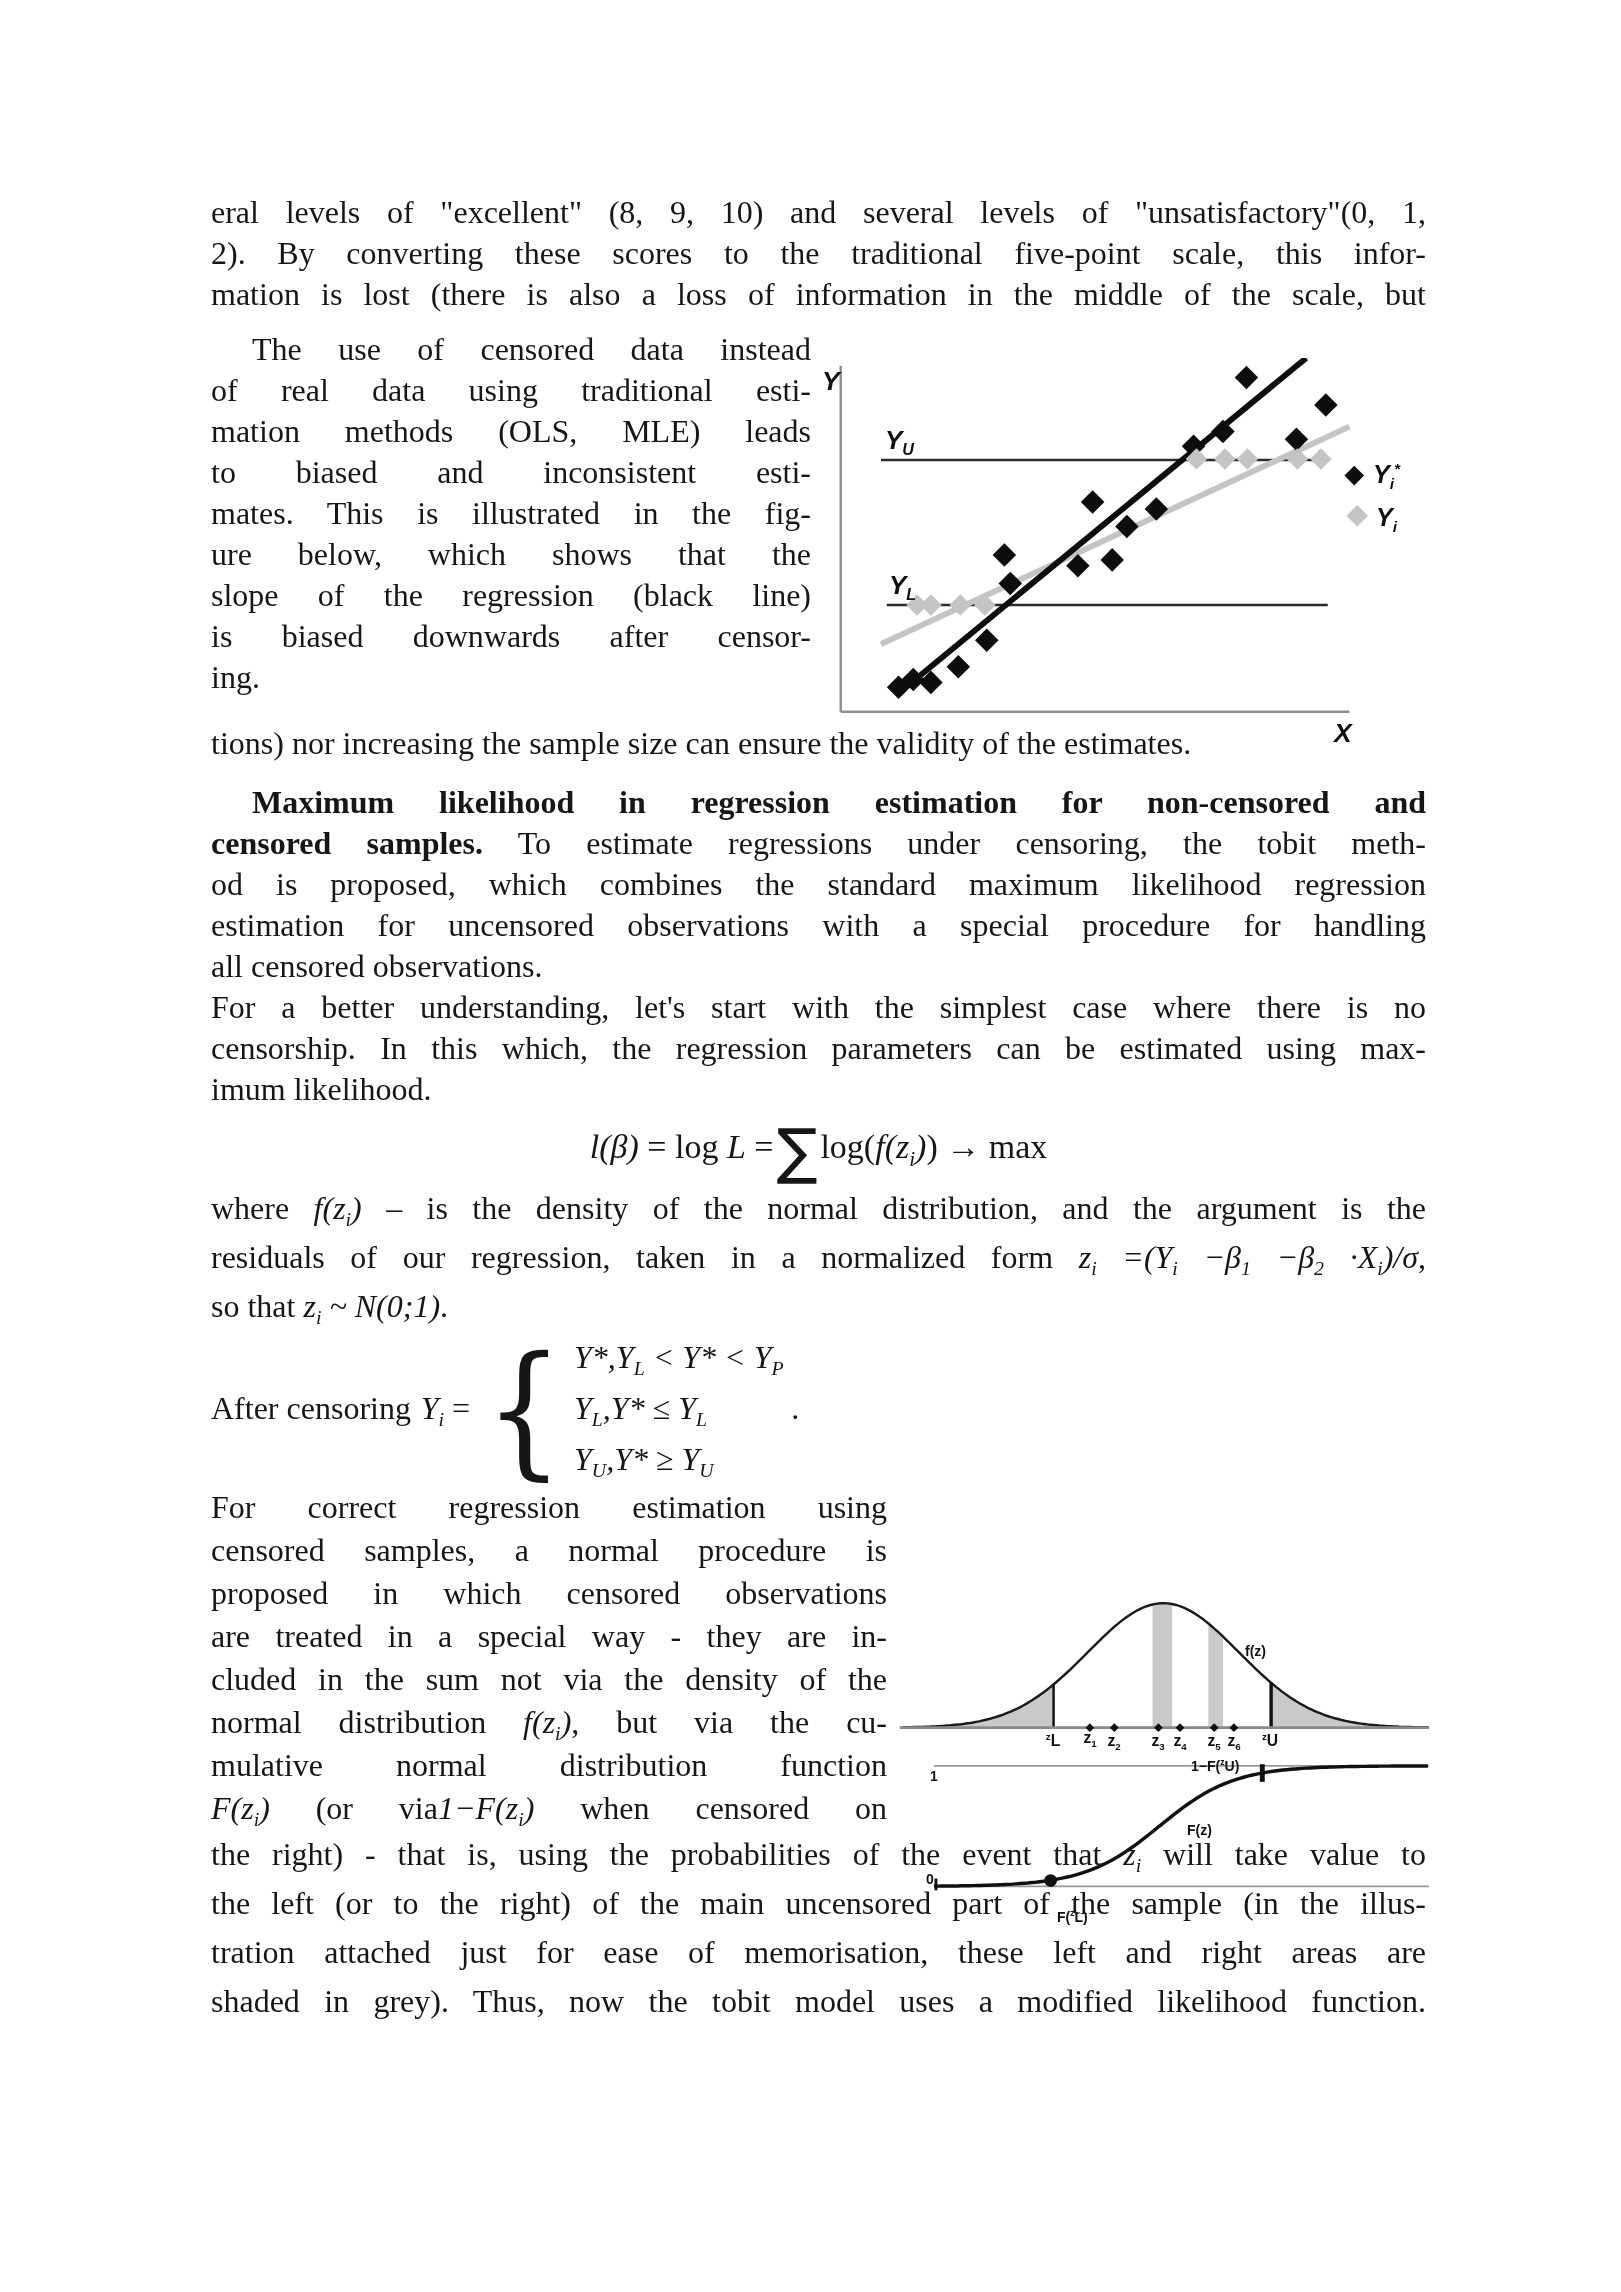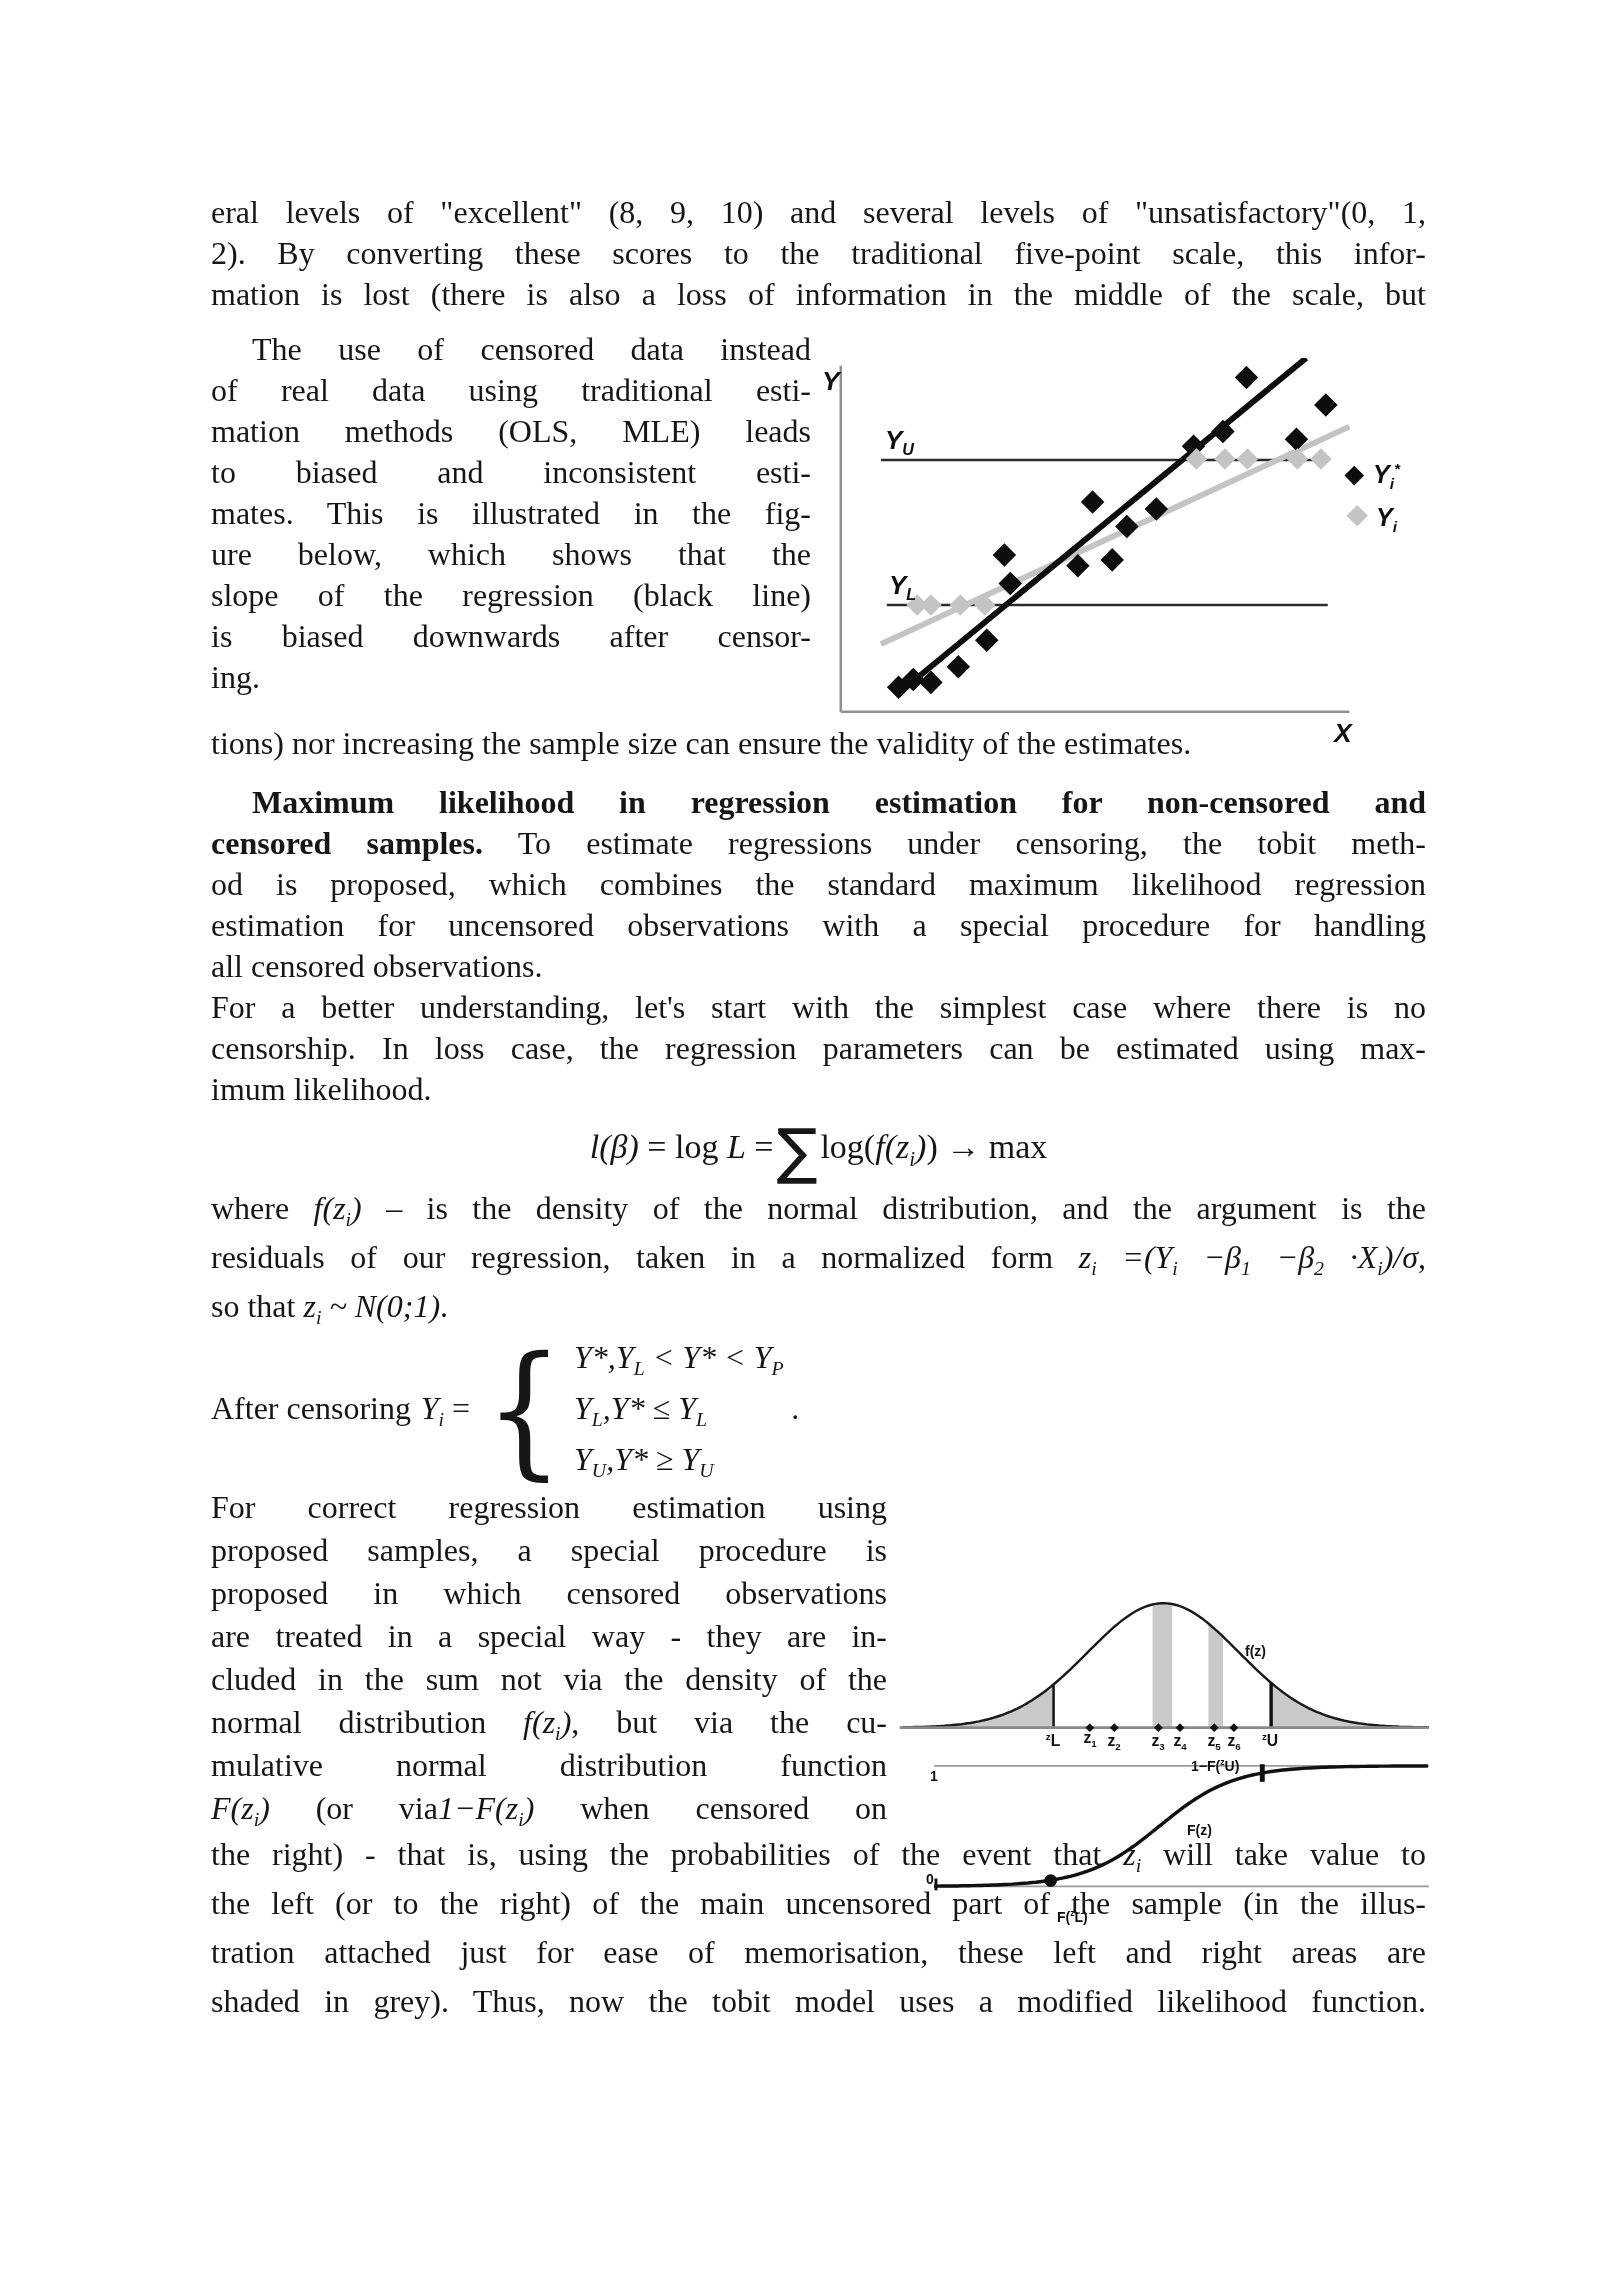--- a/index.html
+++ b/index.html
@@ -65,21 +65,21 @@
       </div>
     <div class="para lh42" style="margin-top:17.6px">
         <div class="ln j ind"><b>Maximum likelihood in regression estimation for non-censored and</b></div>
         <div class="ln j"><b>censored samples.</b> To estimate regressions under censoring, the tobit meth-</div>
         <div class="ln j">od is proposed, which combines the standard maximum likelihood regression</div>
         <div class="ln j">estimation for uncensored observations with a special procedure for handling</div>
         <div class="ln l">all censored observations.</div>
       </div>
     <div class="para lh42">
         <div class="ln j">For a better understanding, let's start with the simplest case where there is no</div>
-        <div class="ln j">censorship. In loss case, the regression parameters can be estimated using max-</div>
+        <div class="ln j">censorship. In this which, the regression parameters can be estimated using max-</div>
         <div class="ln l">imum likelihood.</div>
       </div>
     <div class="formula">
       <span><i class="m">l(β)</i> = log <i class="m">L</i> = </span>
       <span class="sigma">∑</span>
       <span>log(<i class="m">f(z<sub>i</sub>)</i>) → max</span>
     </div>
     <div class="para lh50">
         <div class="ln j">where <i class="m">f(z<sub>i</sub>)</i> – is the density of the normal distribution, and the argument is the</div>
         <div class="ln j">residuals of our regression, taken in a normalized form <i class="m">z<sub>i</sub> =(Y<sub>i</sub> −β<sub>1</sub> −β<sub>2</sub> ·X<sub>i</sub>)/σ</i>,</div>
@@ -91,21 +91,21 @@
       <span class="brace">{</span>
       <span class="case-rows">
           <div class="cr"><i class="m">Y*,Y<sub>L</sub> &lt; Y* &lt; Y<sub>P</sub></i></div>
           <div class="cr"><i class="m">Y<sub>L</sub>,Y* ≤ Y<sub>L</sub></i></div>
           <div class="cr"><i class="m">Y<sub>U</sub>,Y* ≥ Y<sub>U</sub></i></div>
         </span>
       <span class="period">.</span>
     </div>
     <div class="para lh44 w690">
         <div class="ln j">For correct regression estimation using</div>
-        <div class="ln j">proposed samples, a special procedure is</div>
+        <div class="ln j">censored samples, a normal procedure is</div>
         <div class="ln j">proposed in which censored observations</div>
         <div class="ln j">are treated in a special way - they are in-</div>
         <div class="ln j">cluded in the sum not via the density of the</div>
         <div class="ln j">normal distribution <i class="m">f(z<sub>i</sub>)</i>, but via the cu-</div>
         <div class="ln j">mulative normal distribution function</div>
         <div class="ln j"><i class="m">F(z<sub>i</sub>)</i> (or via<i class="m">1−F(z<sub>i</sub>)</i> when censored on</div>
       </div>
     <div class="para lh50">
         <div class="ln j">the right) - that is, using the probabilities of the event that <i class="m">z<sub>i</sub></i> will take value to</div>
         <div class="ln j">the left (or to the right) of the main uncensored part of the sample (in the illus-</div>

